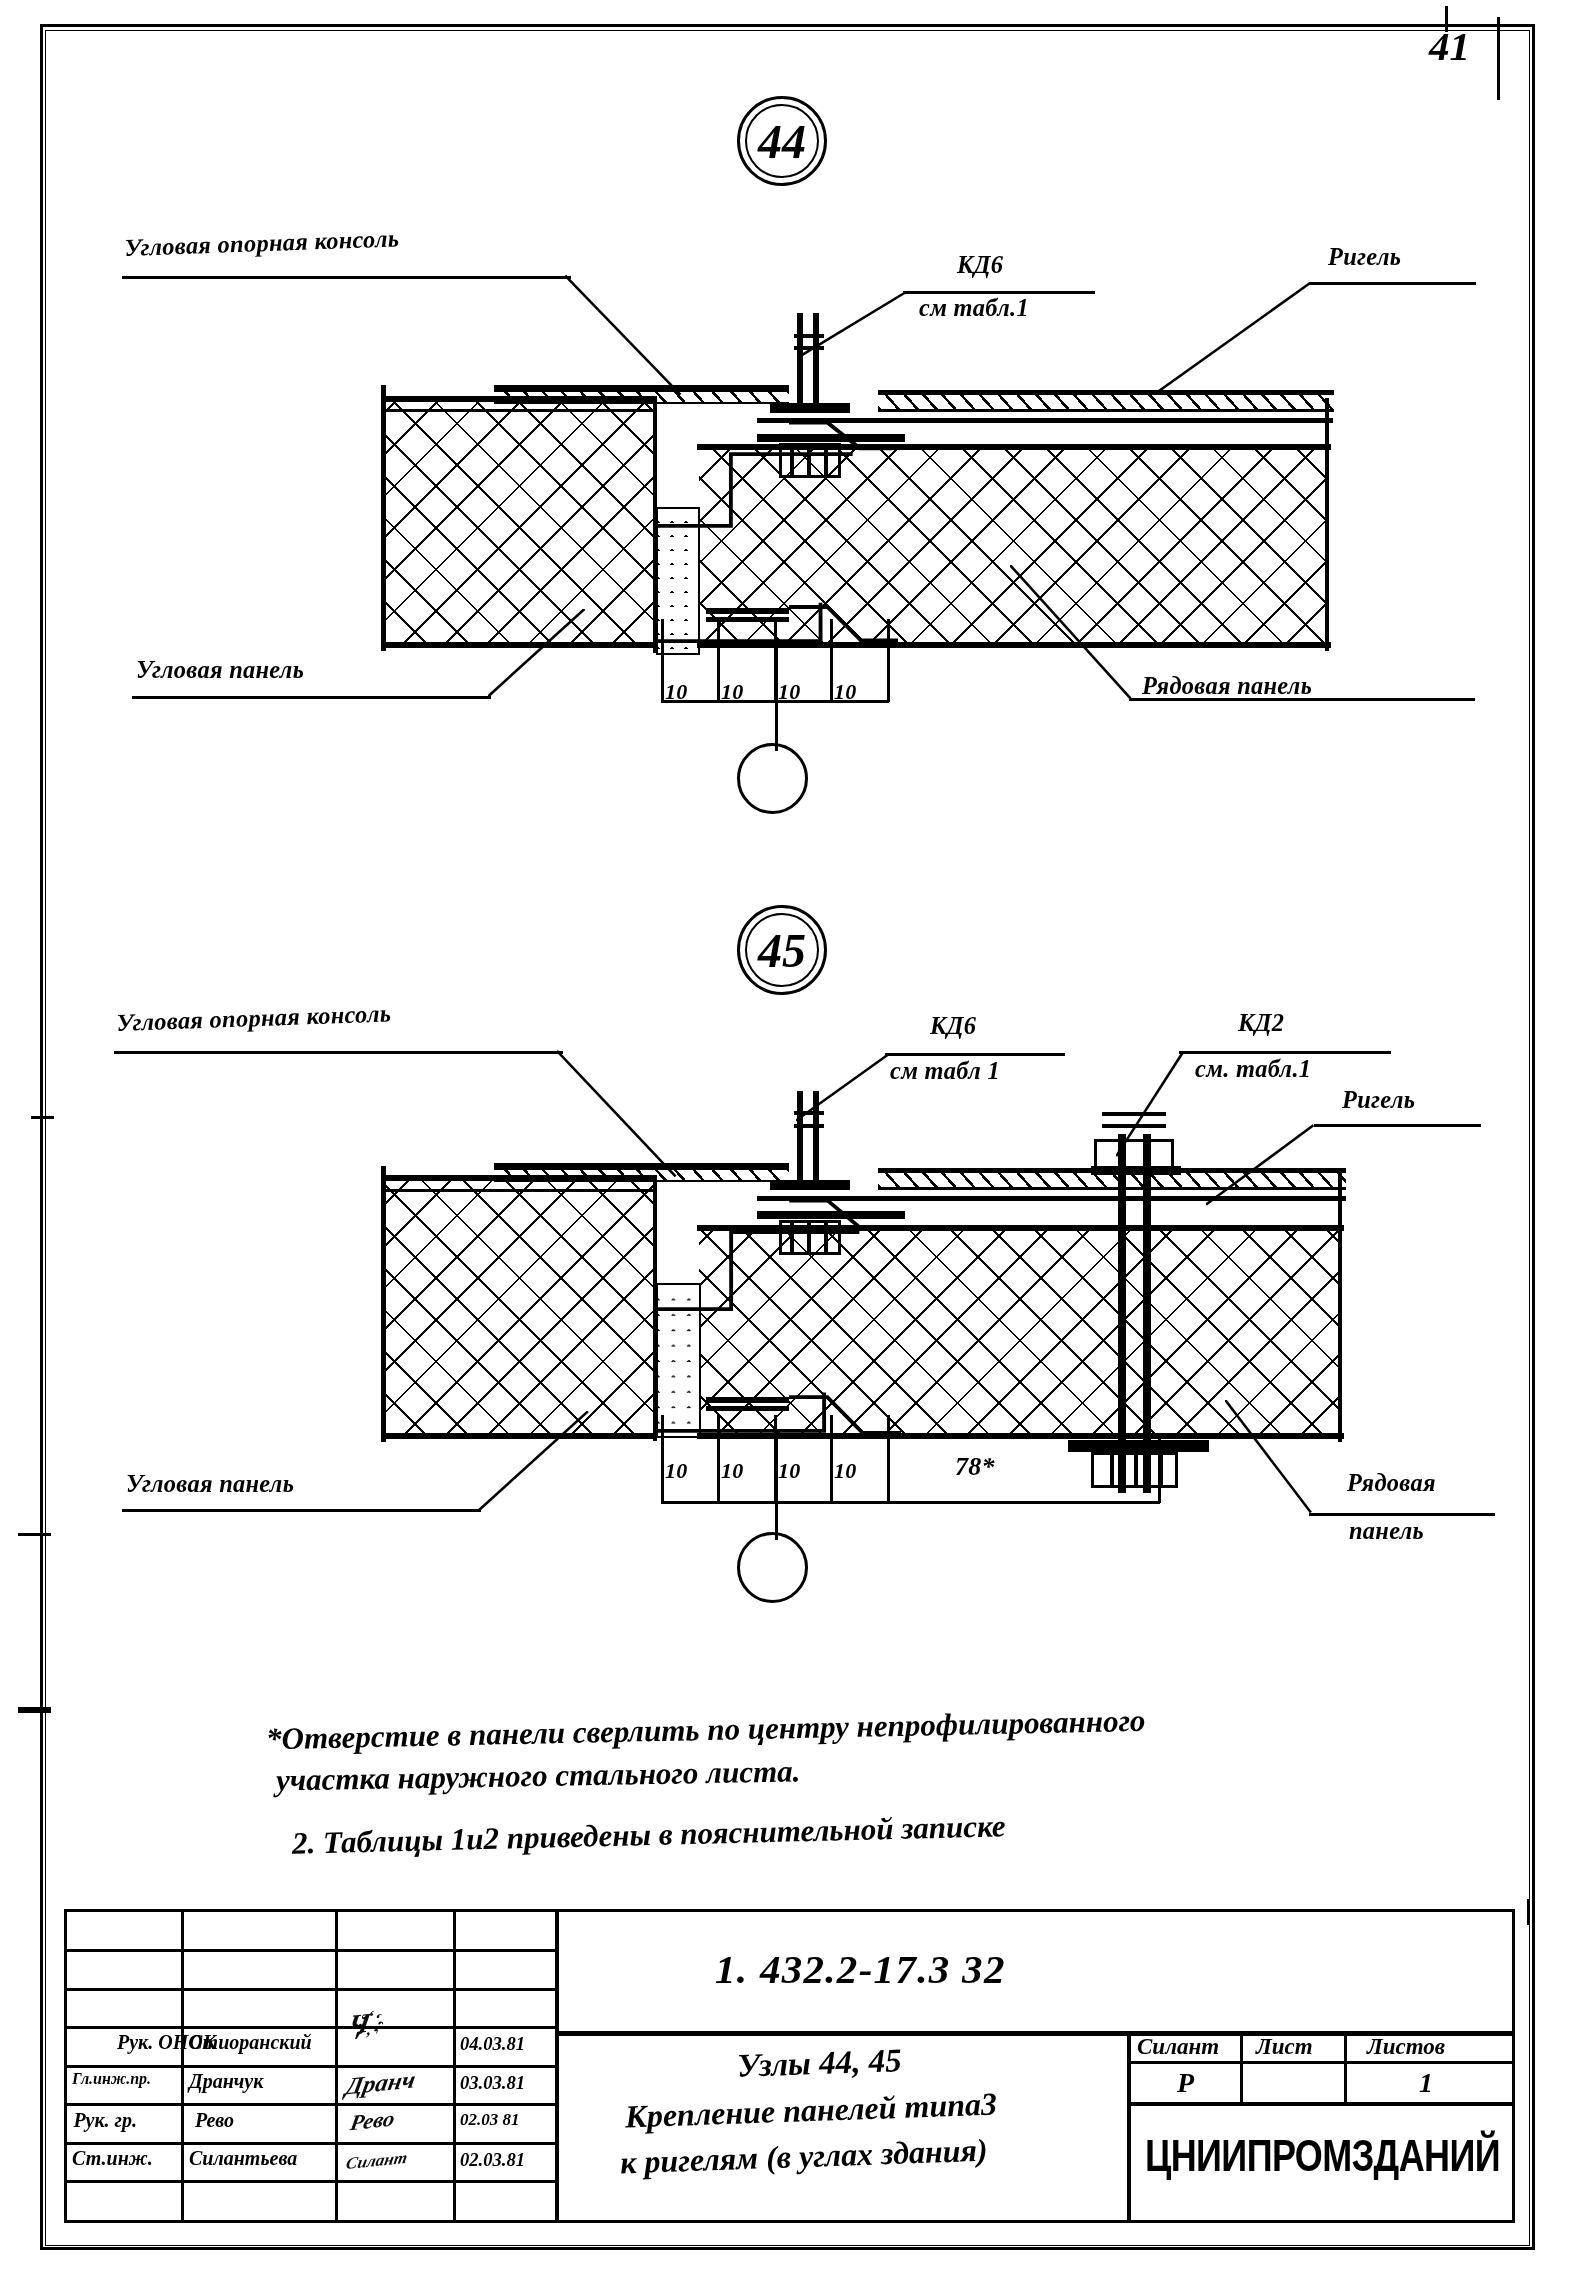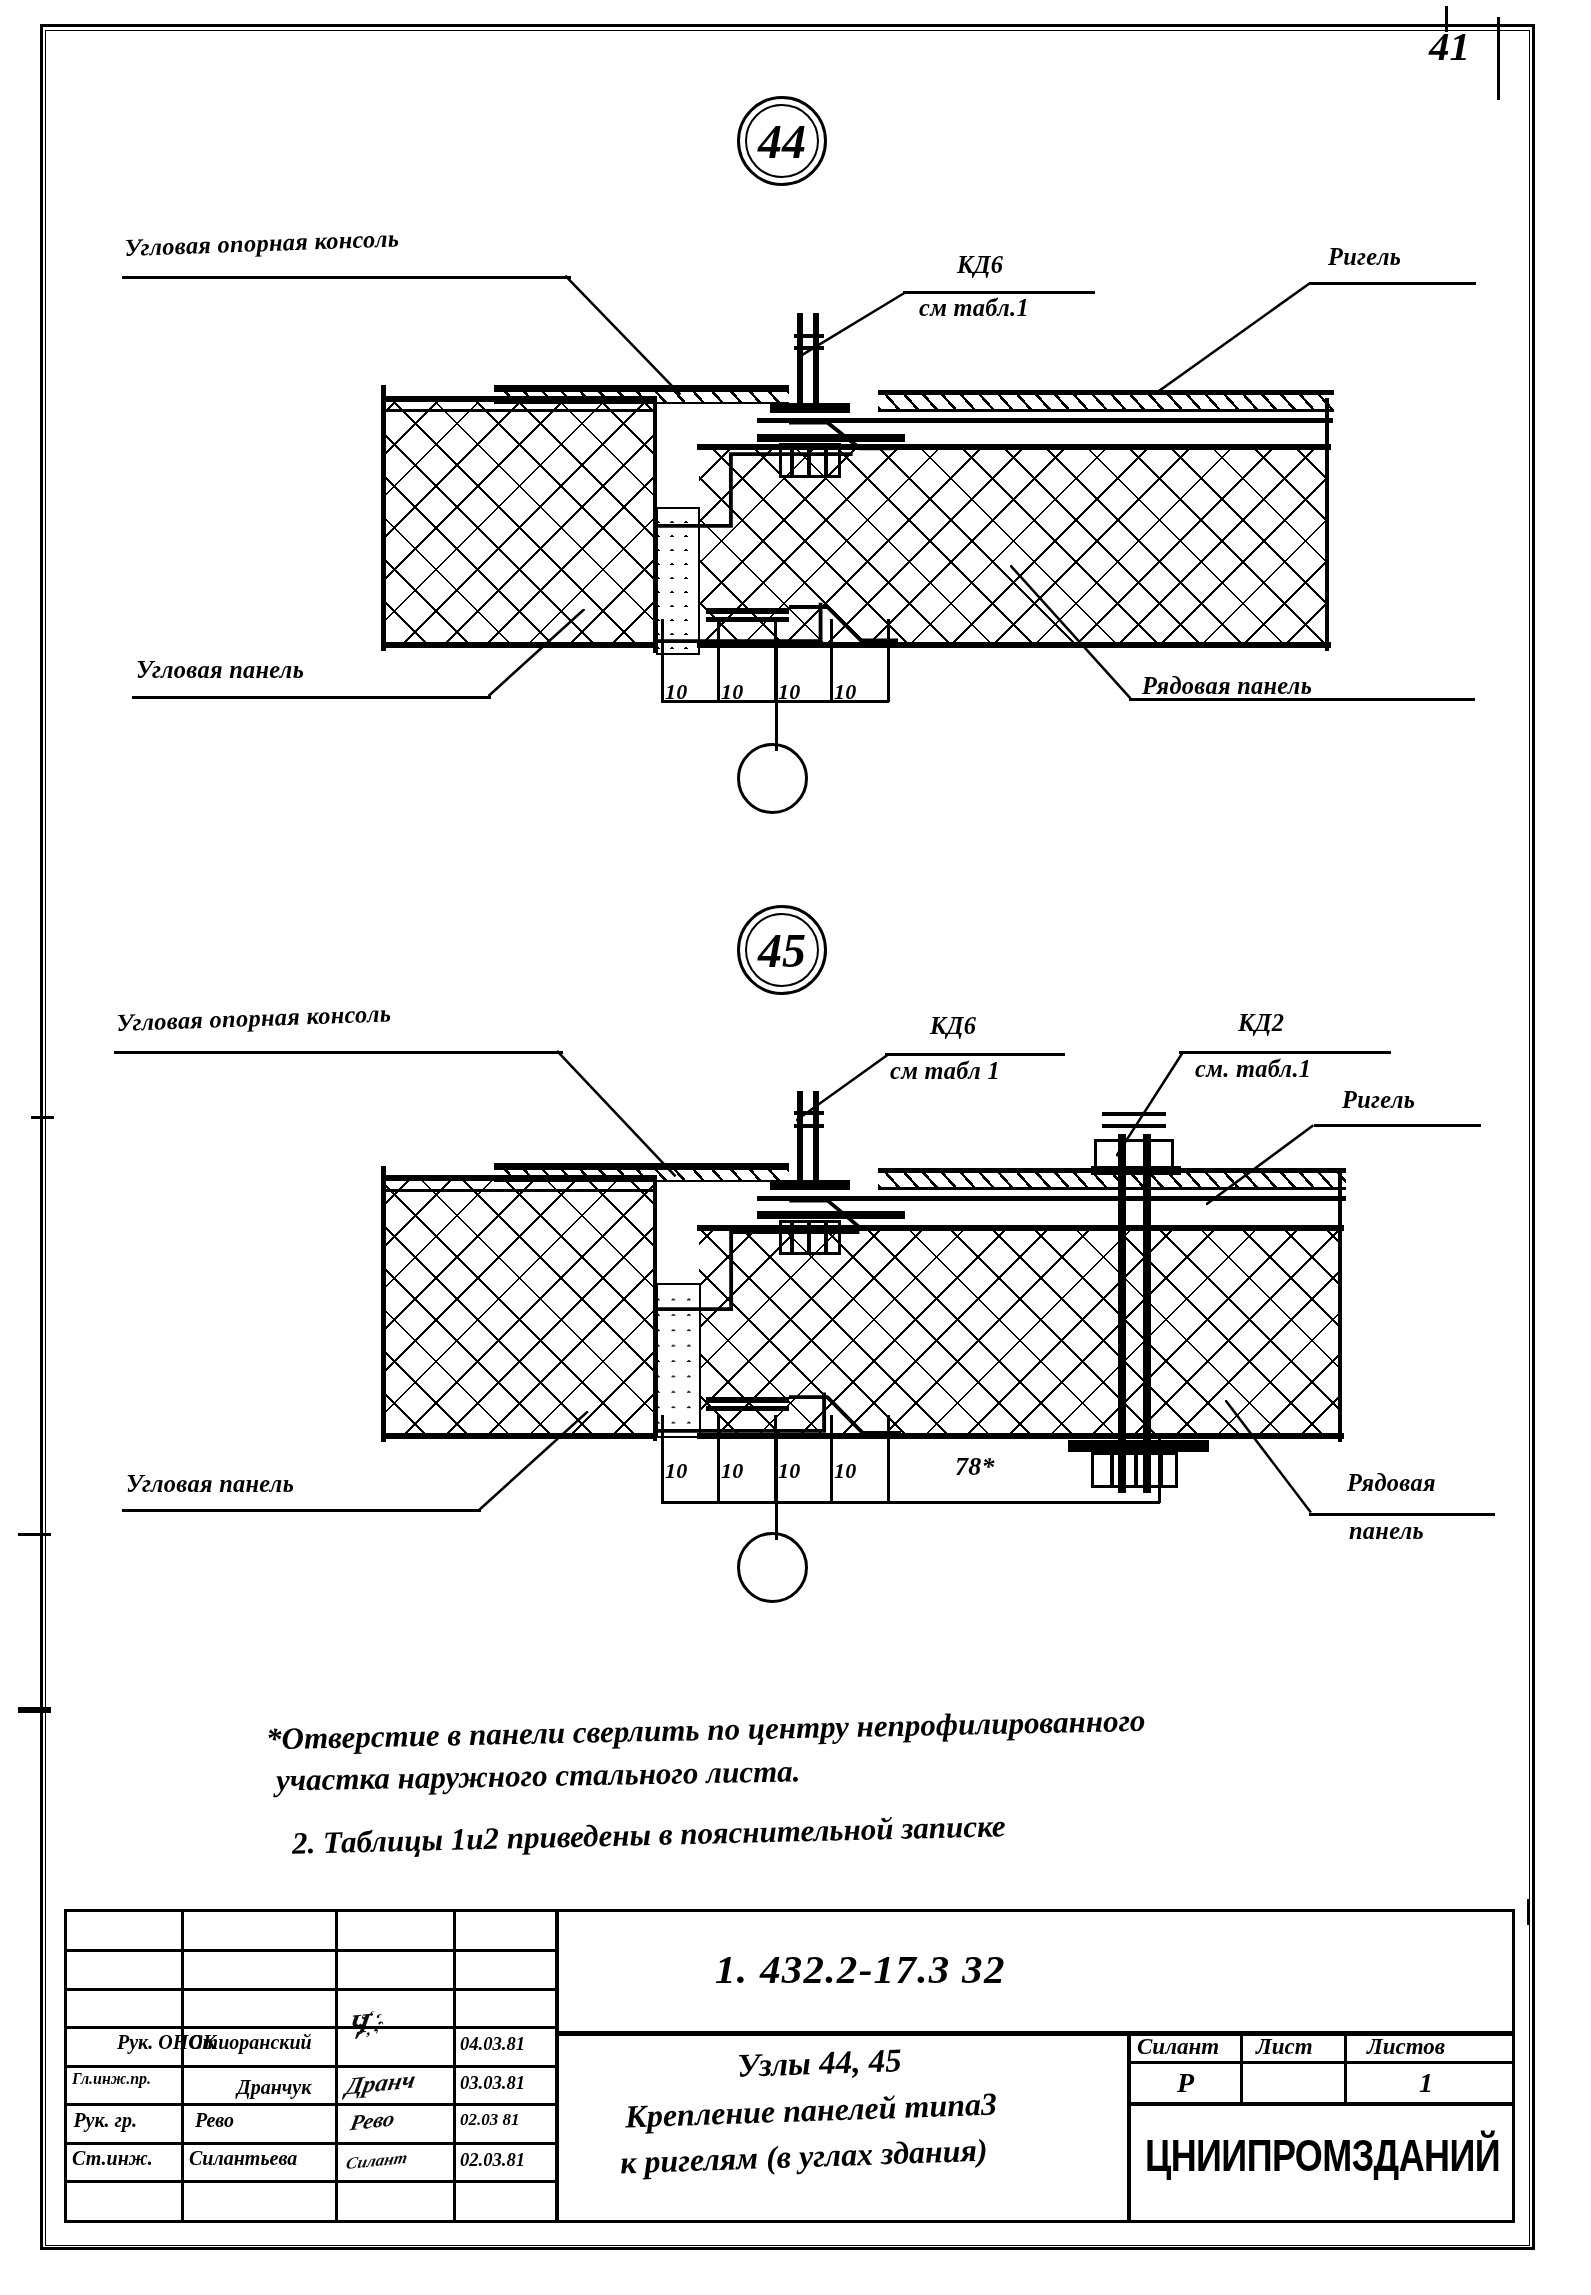--- a/index.html
+++ b/index.html
@@ -362,21 +362,21 @@
   <div class="abs" style="left:0;top:191px;width:489px;height:3.2px;background:#000;"></div>
   <div class="abs" style="left:0;top:230px;width:489px;height:3.2px;background:#000;"></div>
   <div class="abs" style="left:0;top:268px;width:489px;height:2.6px;background:#000;"></div>
 
   <div class="abs tb-txt" style="left:22px;top:119px;font-size:20px;margin-left:28px;">Рук. ОНОК</div>
   <div class="abs tb-txt" style="left:122px;top:119px;font-size:20px;">Стиоранский</div>
   <div class="abs sig" style="left:282px;top:96px;font-size:28px;">Ӌ҉</div>
   <div class="abs tb-txt" style="left:393px;top:121px;font-size:18.6px;">04.03.81</div>
 
   <div class="abs tb-txt" style="left:5.1px;top:158px;font-size:16px;">Гл.инж.пр.</div>
-  <div class="abs tb-txt" style="left:122px;top:164px;font-size:20px;margin-left:48px;">Дранчук</div>
+  <div class="abs tb-txt" style="left:122px;top:158px;font-size:20px;">Дранчук</div>
   <div class="abs sig" style="left:280px;top:157px;font-size:24.4px;">Дранч</div>
   <div class="abs tb-txt" style="left:393px;top:160px;font-size:18.6px;">03.03.81</div>
 
   <div class="abs tb-txt" style="left:6.4px;top:197px;font-size:20px;">Рук. гр.</div>
   <div class="abs tb-txt" style="left:128px;top:197px;font-size:20px;">Рево</div>
   <div class="abs sig" style="left:284px;top:196px;font-size:22px;">Рево</div>
   <div class="abs tb-txt" style="left:393px;top:198px;font-size:17px;">02.03 81</div>
 
   <div class="abs tb-txt" style="left:5.1px;top:235px;font-size:20px;">Ст.инж.</div>
   <div class="abs tb-txt" style="left:122px;top:235px;font-size:20px;">Силантьева</div>

